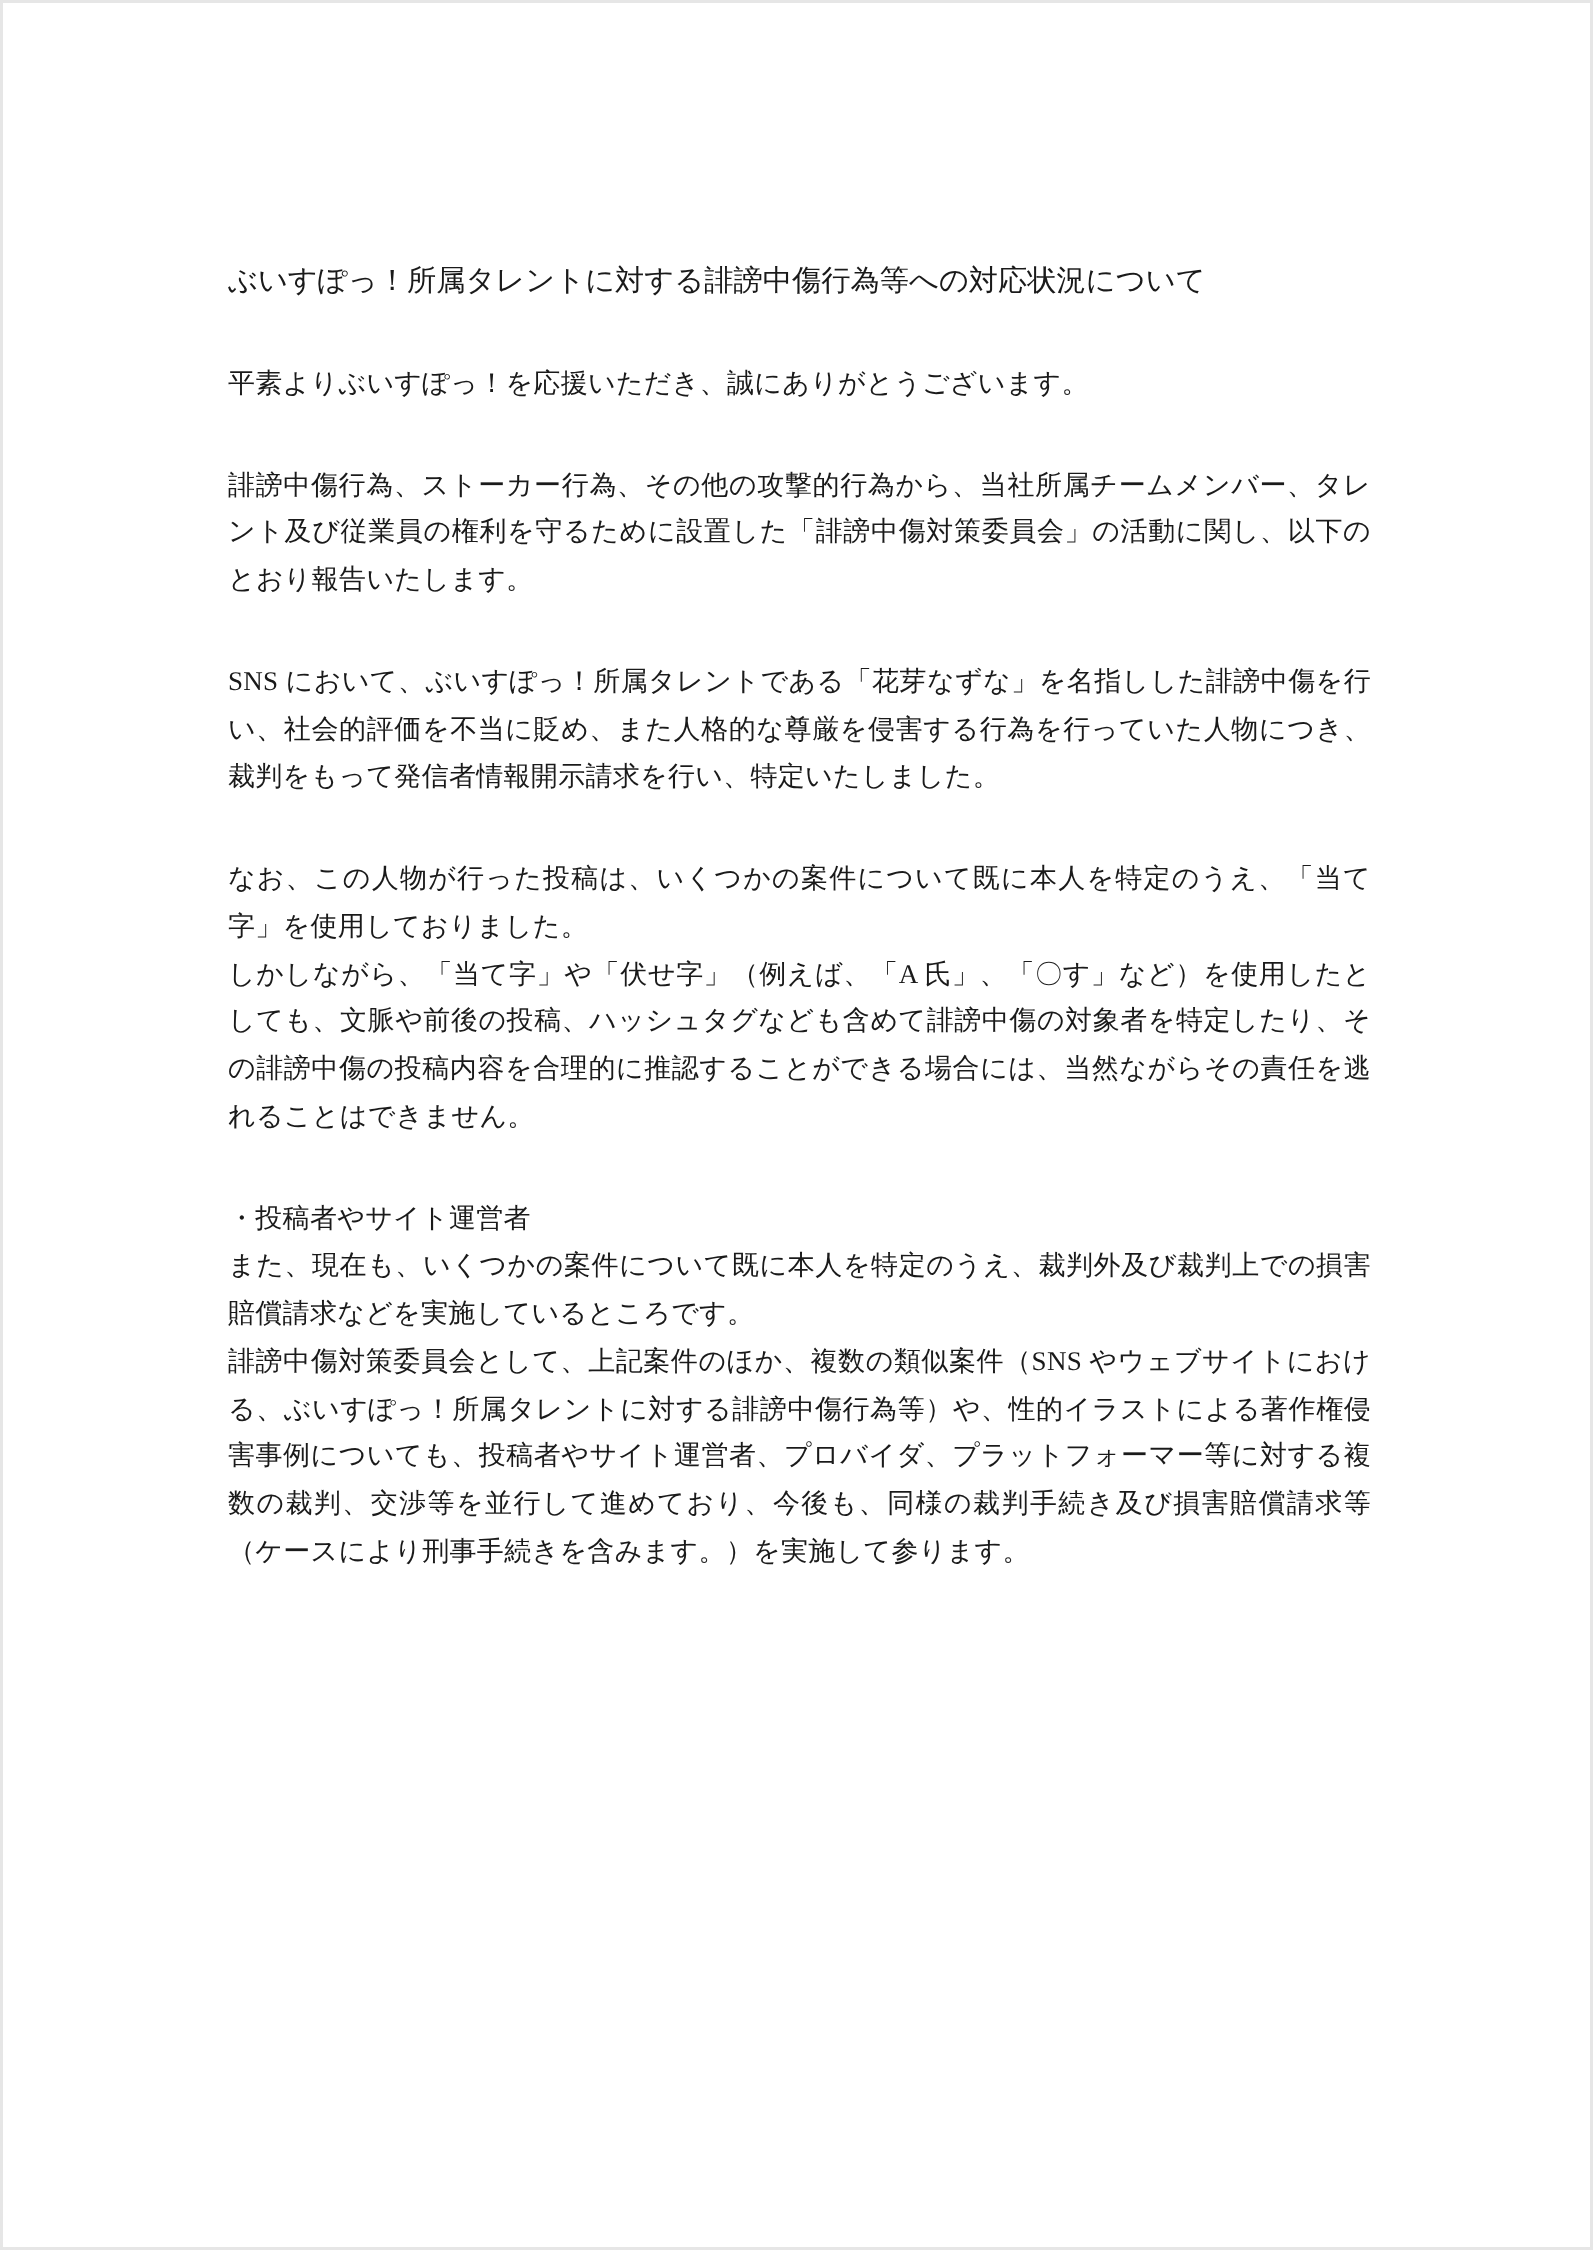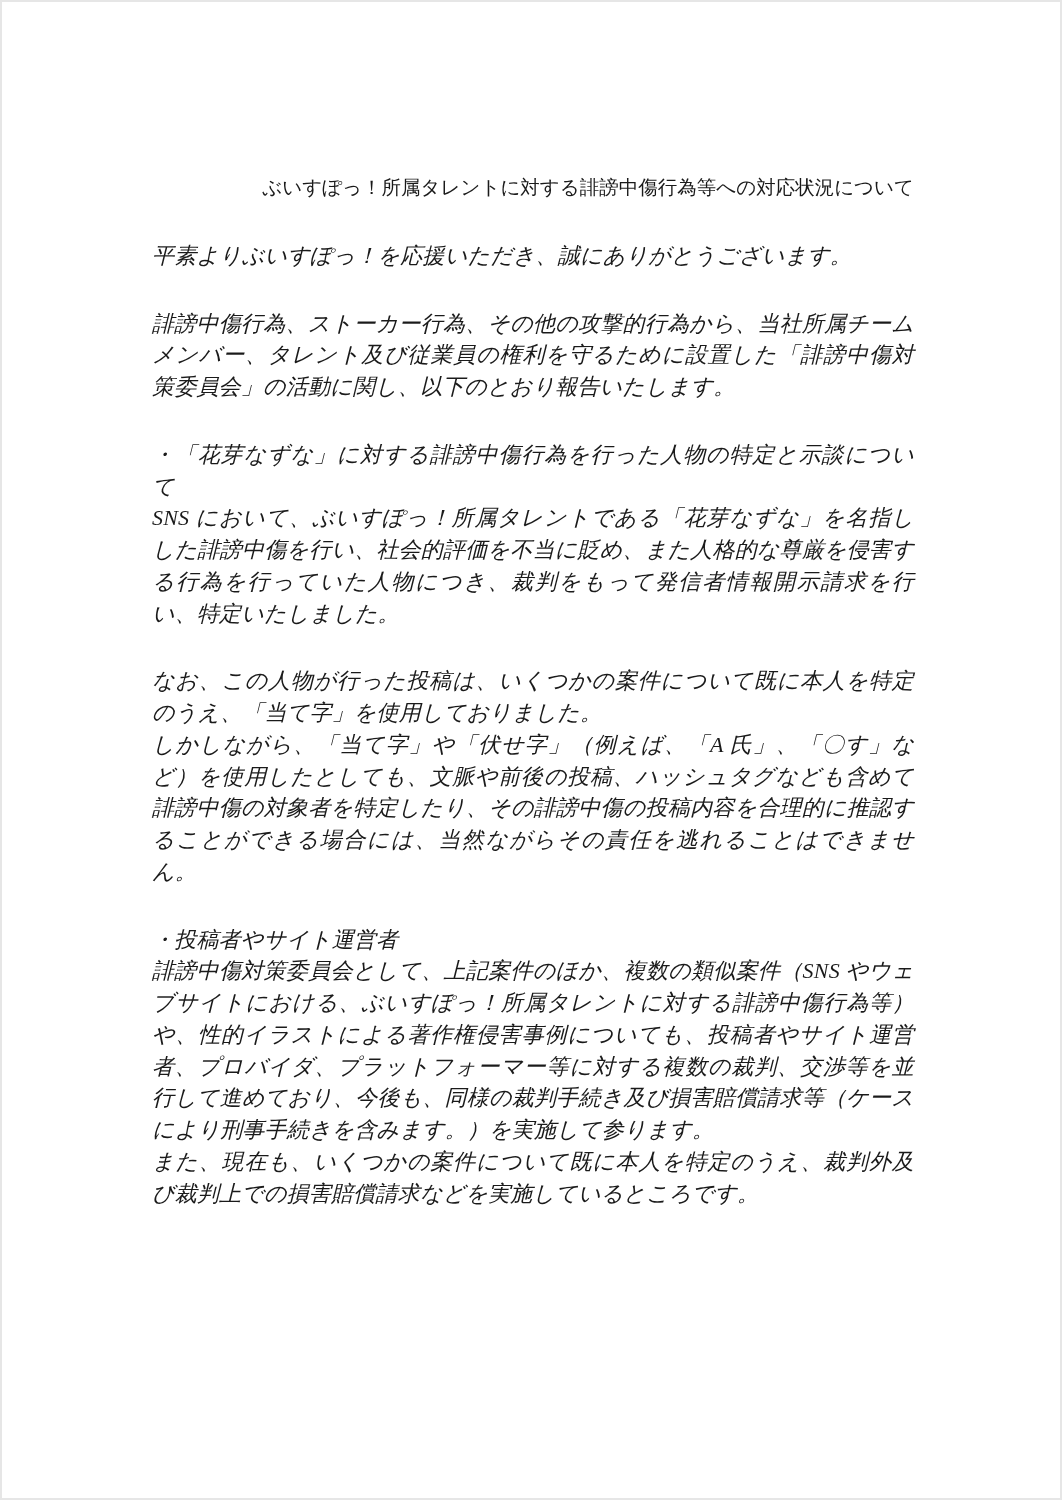--- a/index.html
+++ b/index.html
@@ -22,57 +22,55 @@
     position: absolute;
     left: 150px;
     top: 170px;
     width: 762px;
   }
   .doc-title {
     margin: 0;
     font-size: 19.5px;
     font-weight: normal;
     line-height: 31.75px;
-    text-align: right;
+    text-align: left;
     white-space: nowrap;
   }
   .section {
     margin-top: 36px;
   }
   .section p {
     margin: 0;
-    font-size: 22px;
+    font-size: 18px;
     line-height: 31.75px;
     text-align: justify;
     text-justify: inter-character;
     letter-spacing: 0.2px;
-    font-style: italic;
   }
 </style>
 </head>
 <body>
 
 <div class="page" style="background: rgb(255, 255, 255); border-color: rgb(230, 230, 230); color: rgb(26, 26, 26);">
   <div class="content">
     <h1 class="doc-title">ぶいすぽっ！所属タレントに対する誹謗中傷行為等への対応状況について</h1>
     <div id="sections">
         <div class="section">
           <p>平素よりぶいすぽっ！を応援いただき、誠にありがとうございます。</p>
         </div>
         <div class="section">
           <p>誹謗中傷行為、ストーカー行為、その他の攻撃的行為から、当社所属チームメンバー、タレント及び従業員の権利を守るために設置した「誹謗中傷対策委員会」の活動に関し、以下のとおり報告いたします。</p>
         </div>
         <div class="section">
-          <p>・「花芽なずな」に対する誹謗中傷行為を行った人物の特定と示談について</p>
           <p>SNS において、ぶいすぽっ！所属タレントである「花芽なずな」を名指しした誹謗中傷を行い、社会的評価を不当に貶め、また人格的な尊厳を侵害する行為を行っていた人物につき、裁判をもって発信者情報開示請求を行い、特定いたしました。</p>
         </div>
         <div class="section">
           <p>なお、この人物が行った投稿は、いくつかの案件について既に本人を特定のうえ、「当て字」を使用しておりました。</p>
           <p>しかしながら、「当て字」や「伏せ字」（例えば、「A 氏」、「〇す」など）を使用したとしても、文脈や前後の投稿、ハッシュタグなども含めて誹謗中傷の対象者を特定したり、その誹謗中傷の投稿内容を合理的に推認することができる場合には、当然ながらその責任を逃れることはできません。</p>
         </div>
         <div class="section">
           <p>・投稿者やサイト運営者</p>
+          <p>また、現在も、いくつかの案件について既に本人を特定のうえ、裁判外及び裁判上での損害賠償請求などを実施しているところです。</p>
           <p>誹謗中傷対策委員会として、上記案件のほか、複数の類似案件（SNS やウェブサイトにおける、ぶいすぽっ！所属タレントに対する誹謗中傷行為等）や、性的イラストによる著作権侵害事例についても、投稿者やサイト運営者、プロバイダ、プラットフォーマー等に対する複数の裁判、交渉等を並行して進めており、今後も、同様の裁判手続き及び損害賠償請求等（ケースにより刑事手続きを含みます。）を実施して参ります。</p>
-          <p>また、現在も、いくつかの案件について既に本人を特定のうえ、裁判外及び裁判上での損害賠償請求などを実施しているところです。</p>
         </div>
       </div>
   </div>
 </div>
 
 </body></html>

